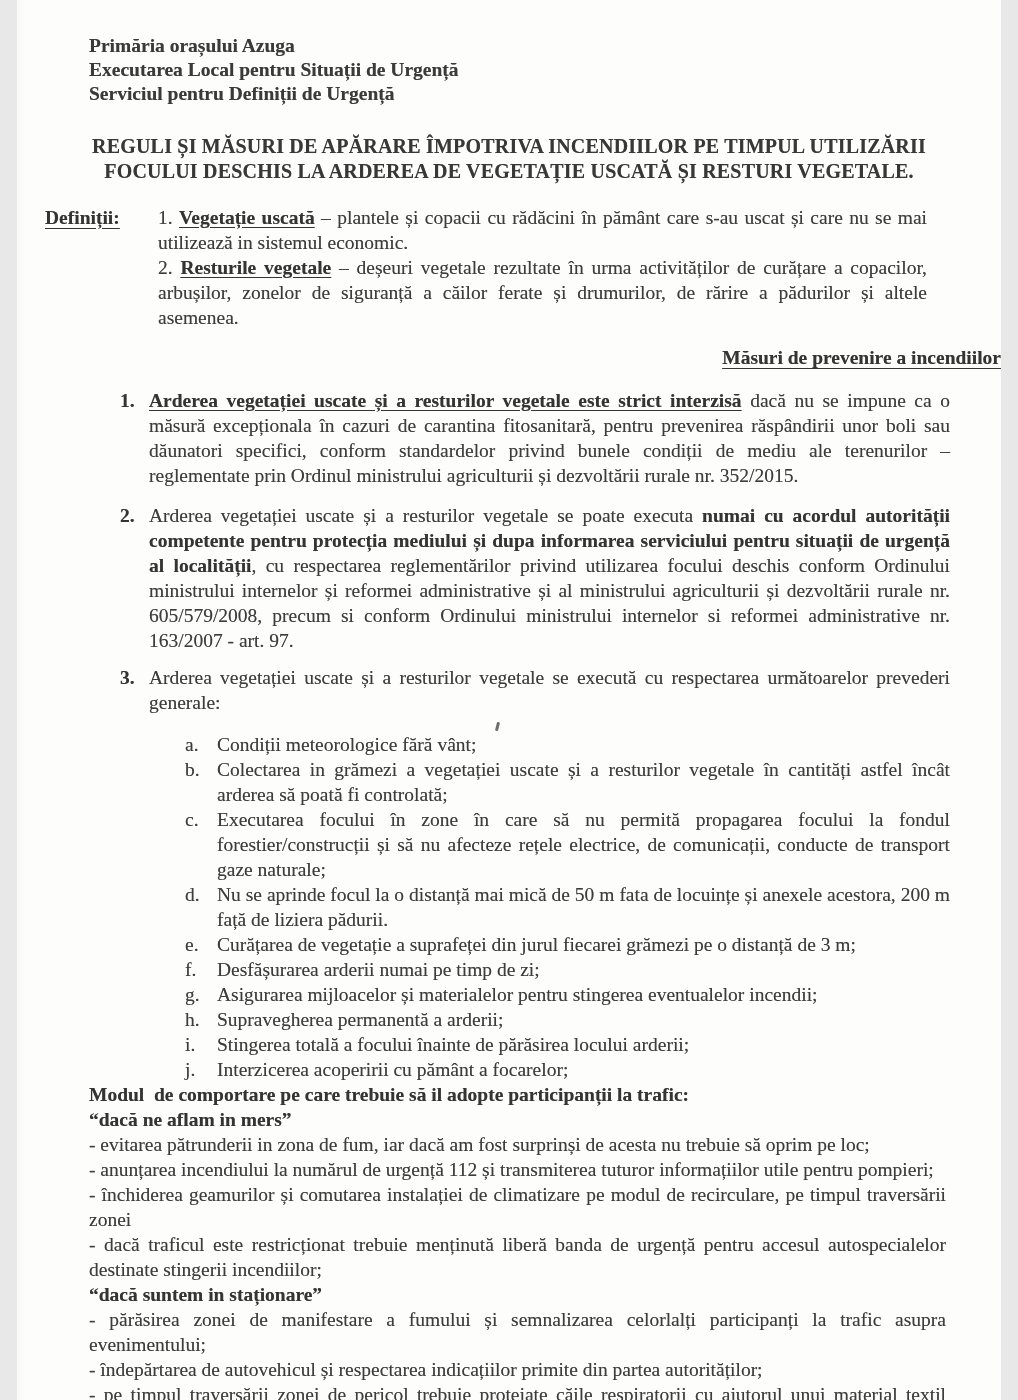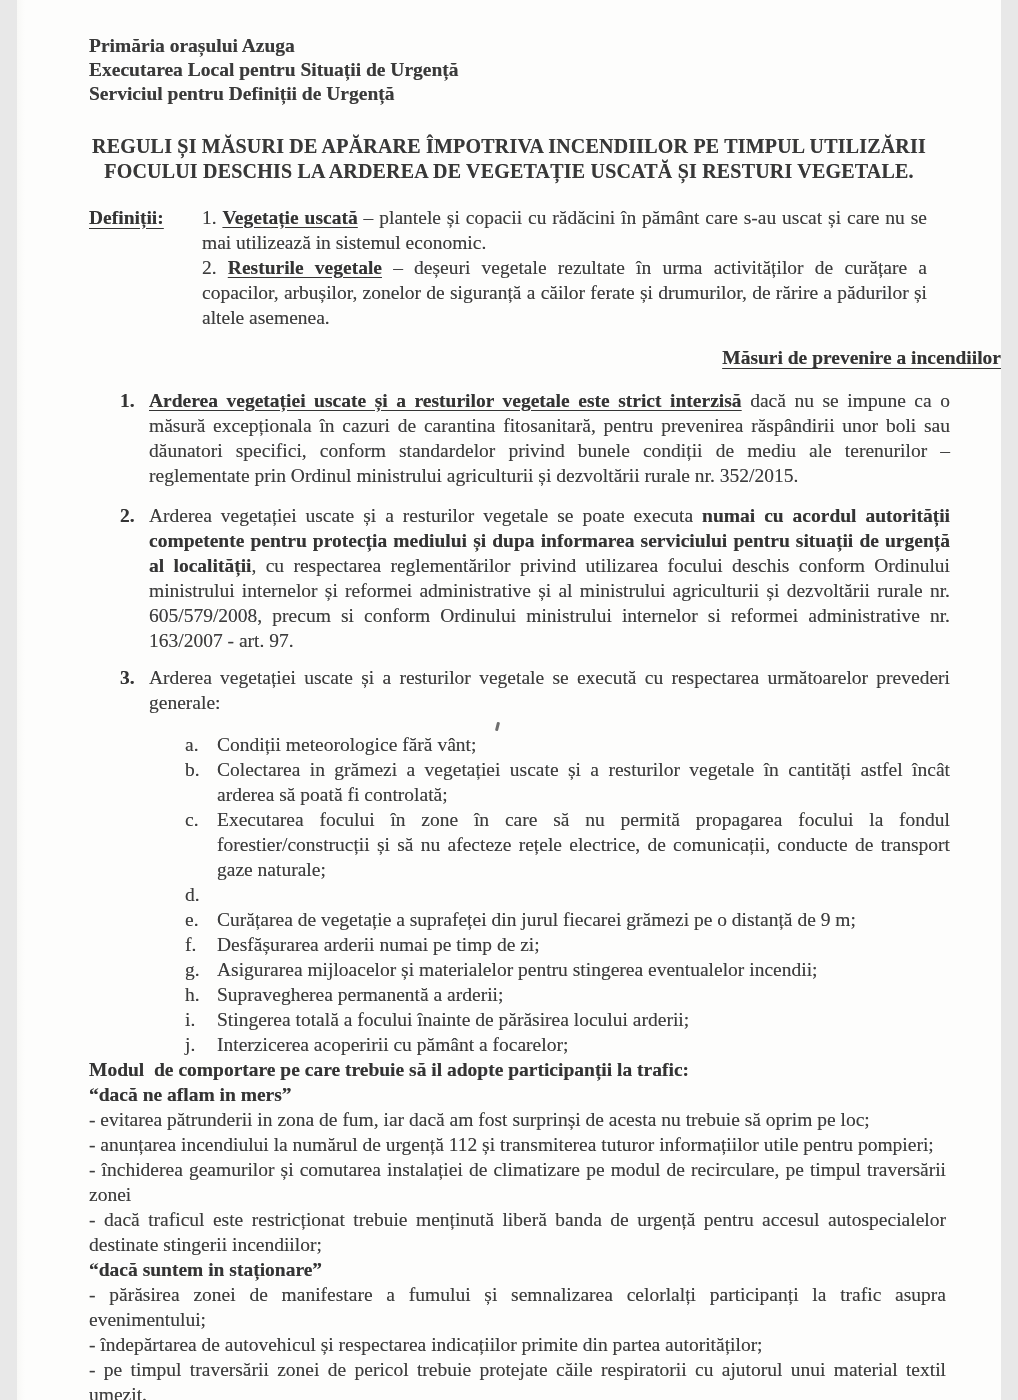--- a/index.html
+++ b/index.html
@@ -11,21 +11,21 @@
     font-family:"Liberation Serif","DejaVu Serif",serif;
     color:#3d3d3d;
     overflow:hidden;
     text-shadow:0 0 0.5px rgba(40,40,40,.45);
   }
   .b{font-weight:bold;color:#343434;}
   .u{text-decoration:underline;text-underline-offset:3px;}
   .header{padding:34px 0 0 72px;font-size:19.5px;line-height:24px;}
   .header div{font-weight:bold;color:#3a3a3a;}
   .title{margin-top:28px;text-align:center;font-size:20px;line-height:25px;font-weight:bold;color:#383838;padding:0 65px;letter-spacing:.2px;}
-  .defs{margin-top:21px;padding:0 72px 0 72px;display:flex;font-size:19.5px;line-height:25px;}
+  .defs{margin-top:21px;padding:0 72px 0 28px;display:flex;font-size:19.5px;line-height:25px;}
   .def-label{width:113px;flex:none;font-weight:bold;text-decoration:underline;text-underline-offset:4px;color:#343434;}
   .def-body{flex:1;text-align:justify;padding-right:2px;}
   .masuri-heading{margin-top:15px;padding-left:103px;font-size:19.5px;line-height:25px;font-weight:bold;text-decoration:underline;text-underline-offset:4px;color:#343434;text-align:right;}
   .num-item{display:flex;padding:0 51px 0 103px;font-size:19.5px;line-height:25px;}
   .num{width:29px;flex:none;font-weight:bold;color:#343434;}
   .num-text{flex:1;text-align:justify;}
   .mt18{margin-top:18px;}.mt15{margin-top:15px;}.mt12{margin-top:12px;}
   .sublist{margin-top:17px;}
   .let-item{display:flex;padding:0 51px 0 168px;font-size:19.5px;line-height:25px;}
   .let{width:32px;flex:none;}
@@ -90,24 +90,25 @@
     <div class="let-item">
       <div class="let">b.</div>
       <div class="let-text">Colectarea in grămezi a vegetației uscate și a resturilor vegetale în cantități astfel încât arderea să poată fi controlată;</div>
     </div>
     <div class="let-item">
       <div class="let">c.</div>
       <div class="let-text">Executarea focului în zone în care să nu permită propagarea focului la fondul forestier/construcții și să nu afecteze rețele electrice, de comunicații, conducte de transport gaze naturale;</div>
     </div>
     <div class="let-item">
       <div class="let">d.</div>
+      <div class="let-text">Nu se aprinde focul la o distanță mai mică de 50 m fata de locuințe și anexele acestora, 200 m față de liziera pădurii.</div>
     </div>
     <div class="let-item">
       <div class="let">e.</div>
-      <div class="let-text">Curățarea de vegetație a suprafeței din jurul fiecarei grămezi pe o distanță de 9 m;</div>
+      <div class="let-text">Curățarea de vegetație a suprafeței din jurul fiecarei grămezi pe o distanță de 3 m;</div>
     </div>
     <div class="let-item">
       <div class="let">f.</div>
       <div class="let-text">Desfășurarea arderii numai pe timp de zi;</div>
     </div>
     <div class="let-item">
       <div class="let">g.</div>
       <div class="let-text">Asigurarea mijloacelor și materialelor pentru stingerea eventualelor incendii;</div>
     </div>
     <div class="let-item">

